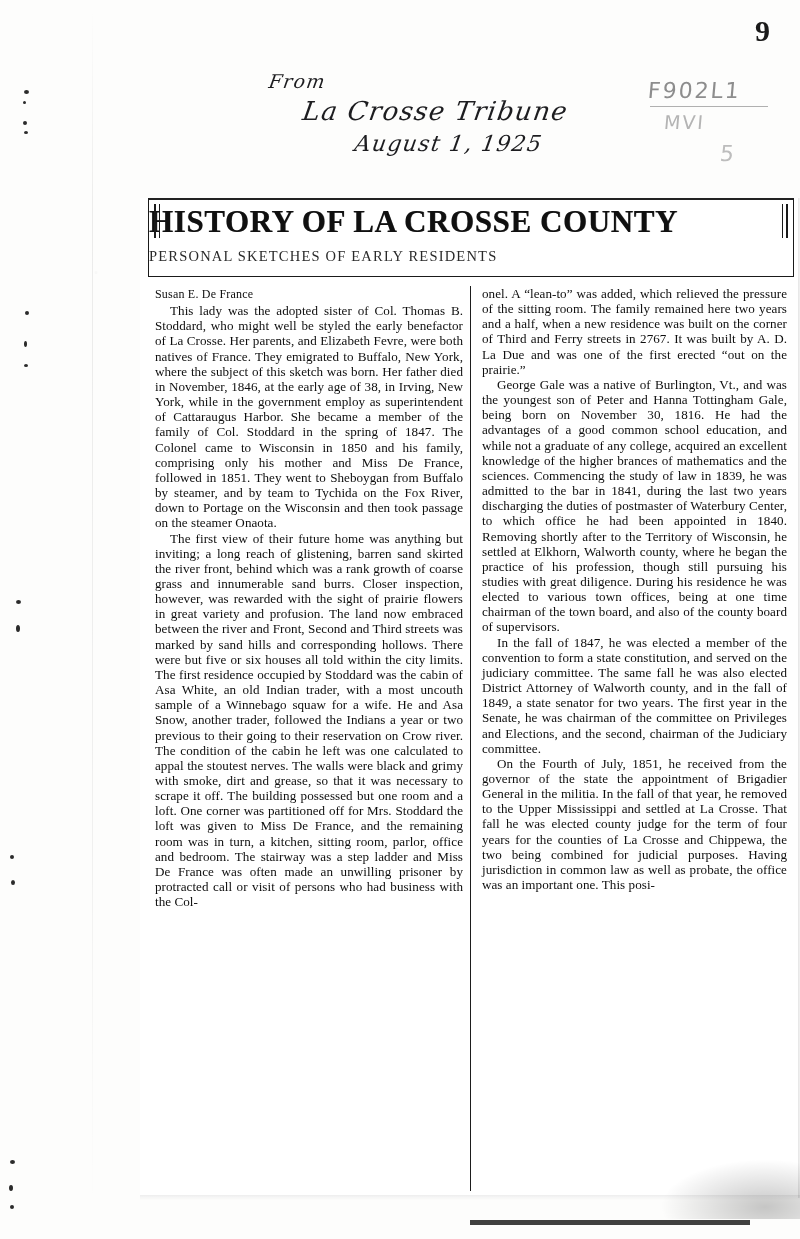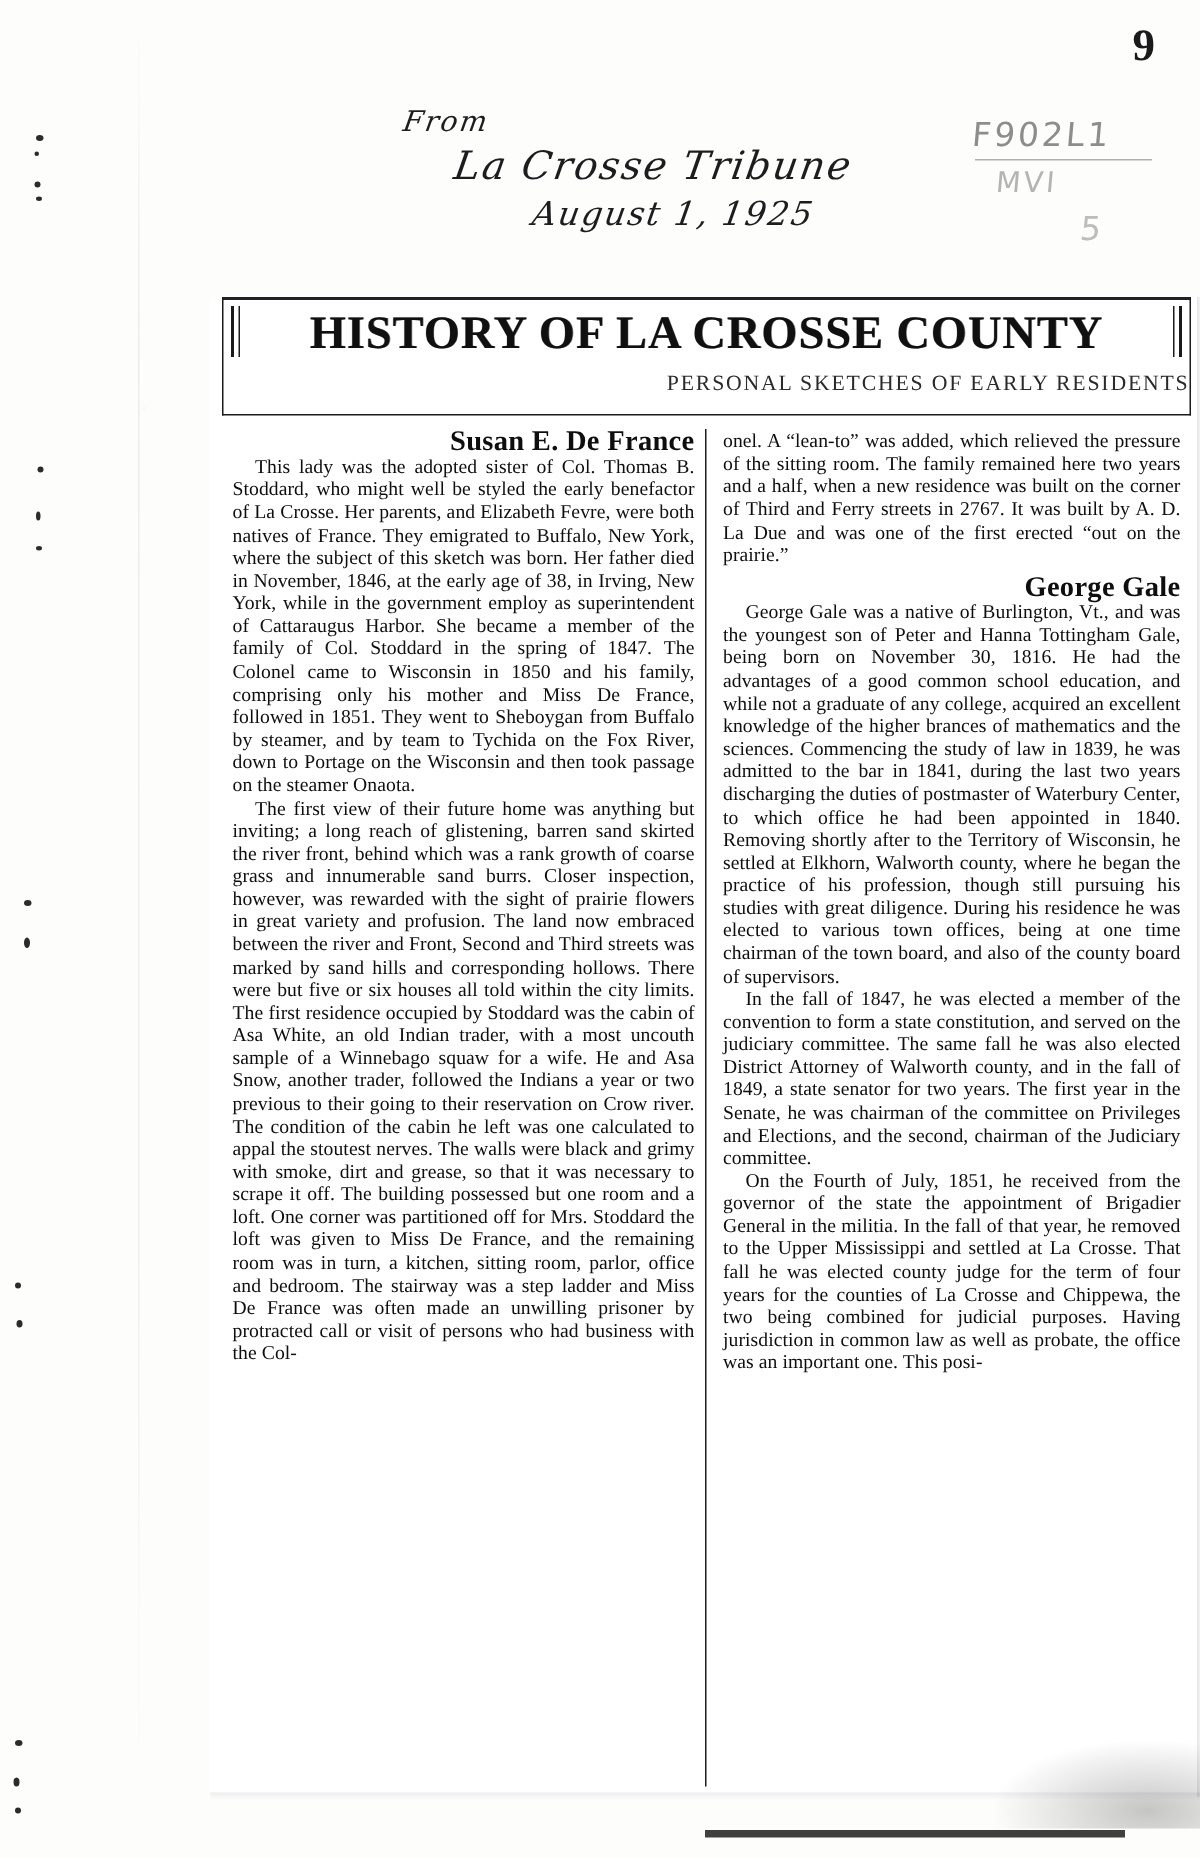--- a/index.html
+++ b/index.html
@@ -147,32 +147,31 @@
   }
   #masthead::after {
     content: "";
     position: absolute;
     right: 5px; top: 4px;
     width: 3px; height: 34px;
     border-left: 1px solid #1a1a1a;
     border-right: 2px solid #1a1a1a;
   }
   #headline {
-    text-align: center;
     font-family: "Liberation Serif", serif;
     font-size: 31px;
     font-weight: 700;
     letter-spacing: 0.6px;
     line-height: 1;
     margin-top: 6px;
     color: #101010;
     text-shadow: 0.4px 0 0 rgba(0,0,0,0.45), -0.3px 0.3px 0 rgba(0,0,0,0.2);
   }
   #subhead {
-    text-align: right;
+    text-align: left;
     font-family: "Liberation Serif", serif;
     font-size: 14.5px;
     letter-spacing: 1.2px;
     margin-top: 11px;
     color: #2a2a2a;
   }
 
   
   #columns {
     display: flex;
@@ -188,23 +187,23 @@
     line-height: 15.15px;
     text-align: justify;
     color: #0e0e0e;
     letter-spacing: 0.05px;
     overflow: hidden;
   }
   #column-left  { border-right: 1.4px solid #1d1d1d; }
   #column-right { padding-left: 11px; }
 
   .sec-title {
-    text-align: right;
-    font-weight: 700;
-    font-size: 19px;
+    text-align: left;
+    font-weight: 400;
+    font-size: 12px;
     letter-spacing: 0.2px;
     margin: 1px 0 1px 0;
   }
   .sec-title.spaced { margin-top: 7px; }
   .para {
     margin: 0;
     text-indent: 15px;
     hyphens: none;
   }
   .para.cont { text-indent: 0; }
@@ -273,21 +272,20 @@
     <div id="columns">
 
       <div class="column" id="column-left">
         <div class="sec-title">Susan E. De France</div>
         <p class="para">This lady was the adopted sister of Col. Thomas B. Stoddard, who might well be styled the early benefactor of La Crosse. Her parents, and Elizabeth Fevre, were both natives of France. They emigrated to Buffalo, New York, where the subject of this sketch was born. Her father died in November, 1846, at the early age of 38, in Irving, New York, while in the government employ as superintendent of Cattaraugus Harbor. She became a member of the family of Col. Stoddard in the spring of 1847. The Colonel came to Wisconsin in 1850 and his family, comprising only his mother and Miss De France, followed in 1851. They went to Sheboygan from Buffalo by steamer, and by team to Tychida on the Fox River, down to Portage on the Wisconsin and then took passage on the steamer Onaota.</p>
         <p class="para">The first view of their future home was anything but inviting; a long reach of glistening, barren sand skirted the river front, behind which was a rank growth of coarse grass and innumerable sand burrs. Closer inspection, however, was rewarded with the sight of prairie flowers in great variety and profusion. The land now embraced between the river and Front, Second and Third streets was marked by sand hills and corresponding hollows. There were but five or six houses all told within the city limits. The first residence occupied by Stoddard was the cabin of Asa White, an old Indian trader, with a most uncouth sample of a Winnebago squaw for a wife. He and Asa Snow, another trader, followed the Indians a year or two previous to their going to their reservation on Crow river. The condition of the cabin he left was one calculated to appal the stoutest nerves. The walls were black and grimy with smoke, dirt and grease, so that it was necessary to scrape it off. The building possessed but one room and a loft. One corner was partitioned off for Mrs. Stoddard the loft was given to Miss De France, and the remaining room was in turn, a kitchen, sitting room, parlor, office and bedroom. The stairway was a step ladder and Miss De France was often made an unwilling prisoner by protracted call or visit of persons who had business with the Col-</p>
       </div>
 
       <div class="column" id="column-right">
         <p class="para cont">onel. A “lean-to” was added, which relieved the pressure of the sitting room. The family remained here two years and a half, when a new residence was built on the corner of Third and Ferry streets in 2767. It was built by A. D. La Due and was one of the first erected “out on the prairie.”</p>
-        <div class="sec-title spaced">George Gale</div>
         <p class="para">George Gale was a native of Burlington, Vt., and was the youngest son of Peter and Hanna Tottingham Gale, being born on November 30, 1816. He had the advantages of a good common school education, and while not a graduate of any college, acquired an excellent knowledge of the higher brances of mathematics and the sciences. Commencing the study of law in 1839, he was admitted to the bar in 1841, during the last two years discharging the duties of postmaster of Waterbury Center, to which office he had been appointed in 1840. Removing shortly after to the Territory of Wisconsin, he settled at Elkhorn, Walworth county, where he began the practice of his profession, though still pursuing his studies with great diligence. During his residence he was elected to various town offices, being at one time chairman of the town board, and also of the county board of supervisors.</p>
         <p class="para">In the fall of 1847, he was elected a member of the convention to form a state constitution, and served on the judiciary committee. The same fall he was also elected District Attorney of Walworth county, and in the fall of 1849, a state senator for two years. The first year in the Senate, he was chairman of the committee on Privileges and Elections, and the second, chairman of the Judiciary committee.</p>
         <p class="para">On the Fourth of July, 1851, he received from the governor of the state the appointment of Brigadier General in the militia. In the fall of that year, he removed to the Upper Mississippi and settled at La Crosse. That fall he was elected county judge for the term of four years for the counties of La Crosse and Chippewa, the two being combined for judicial purposes. Having jurisdiction in common law as well as probate, the office was an important one. This posi-</p>
       </div>
 
     </div>
 
     <div class="edge-blur" id="edge-right"></div>
     <div class="edge-blur" id="edge-bottom"></div>
   </div>

